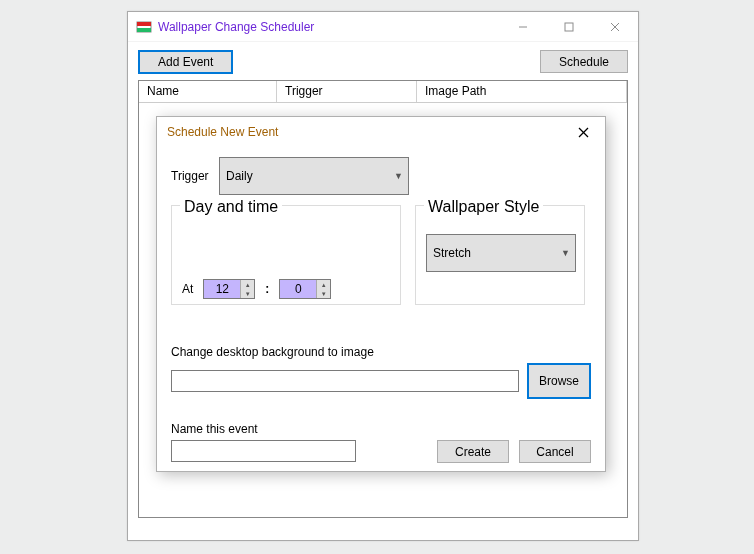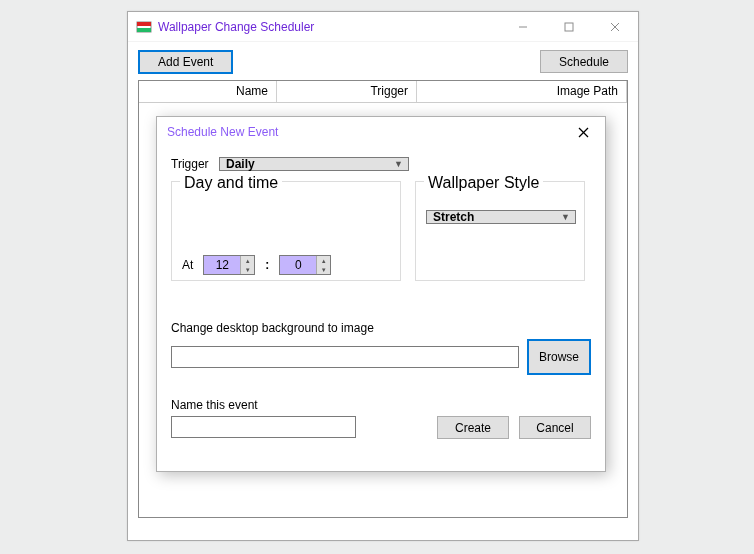--- a/index.html
+++ b/index.html
@@ -79,21 +79,20 @@
     height: 438px;
     background: #fff;
     position: relative;
   }
   .grid-header {
     height: 22px;
     background: #fff;
     display: flex;
     border-bottom: 1px solid #ccc;
     font-size: 12px;
-    text-align: right;
   }
   .grid-header .col {
     border-right: 1px solid #d0d0d0;
     padding: 3px 8px;
   }
   .col.name  { width: 138px; }
   .col.trig  { width: 140px; }
   .col.path  { flex: 1; }
 
   
@@ -106,21 +105,21 @@
     background: #fff;
     border: 1px solid #b0b0b0;
     box-shadow: 3px 3px 14px rgba(0,0,0,0.25);
   }
   .dlg-title {
     height: 30px;
     display: flex;
     align-items: center;
     font-size: 12px;
     padding-left: 10px;
-    color: #8b5cf6;
+    color: #a16207;
     position: relative;
   }
   .dlg-close {
     position: absolute;
     right: 0;
     top: 0;
     width: 44px;
     height: 30px;
     display: flex;
     align-items: center;
@@ -134,27 +133,26 @@
   }
   .row {
     display: flex;
     align-items: center;
     gap: 10px;
     margin-bottom: 10px;
   }
   .combo {
     border: 1px solid #7a7a7a;
     background: #e1e1e1;
-    height: 14px;
+    height: 38px;
     display: flex;
     align-items: center;
     justify-content: space-between;
     padding: 0 5px 0 6px;
     font-size: 12px;
-    font-weight: bold;
   }
   .combo .chev {
     font-size: 9px;
     color: #555;
   }
   .groupbox {
     border: 1px solid #dcdcdc;
     position: relative;
     padding: 10px 10px;
   }

